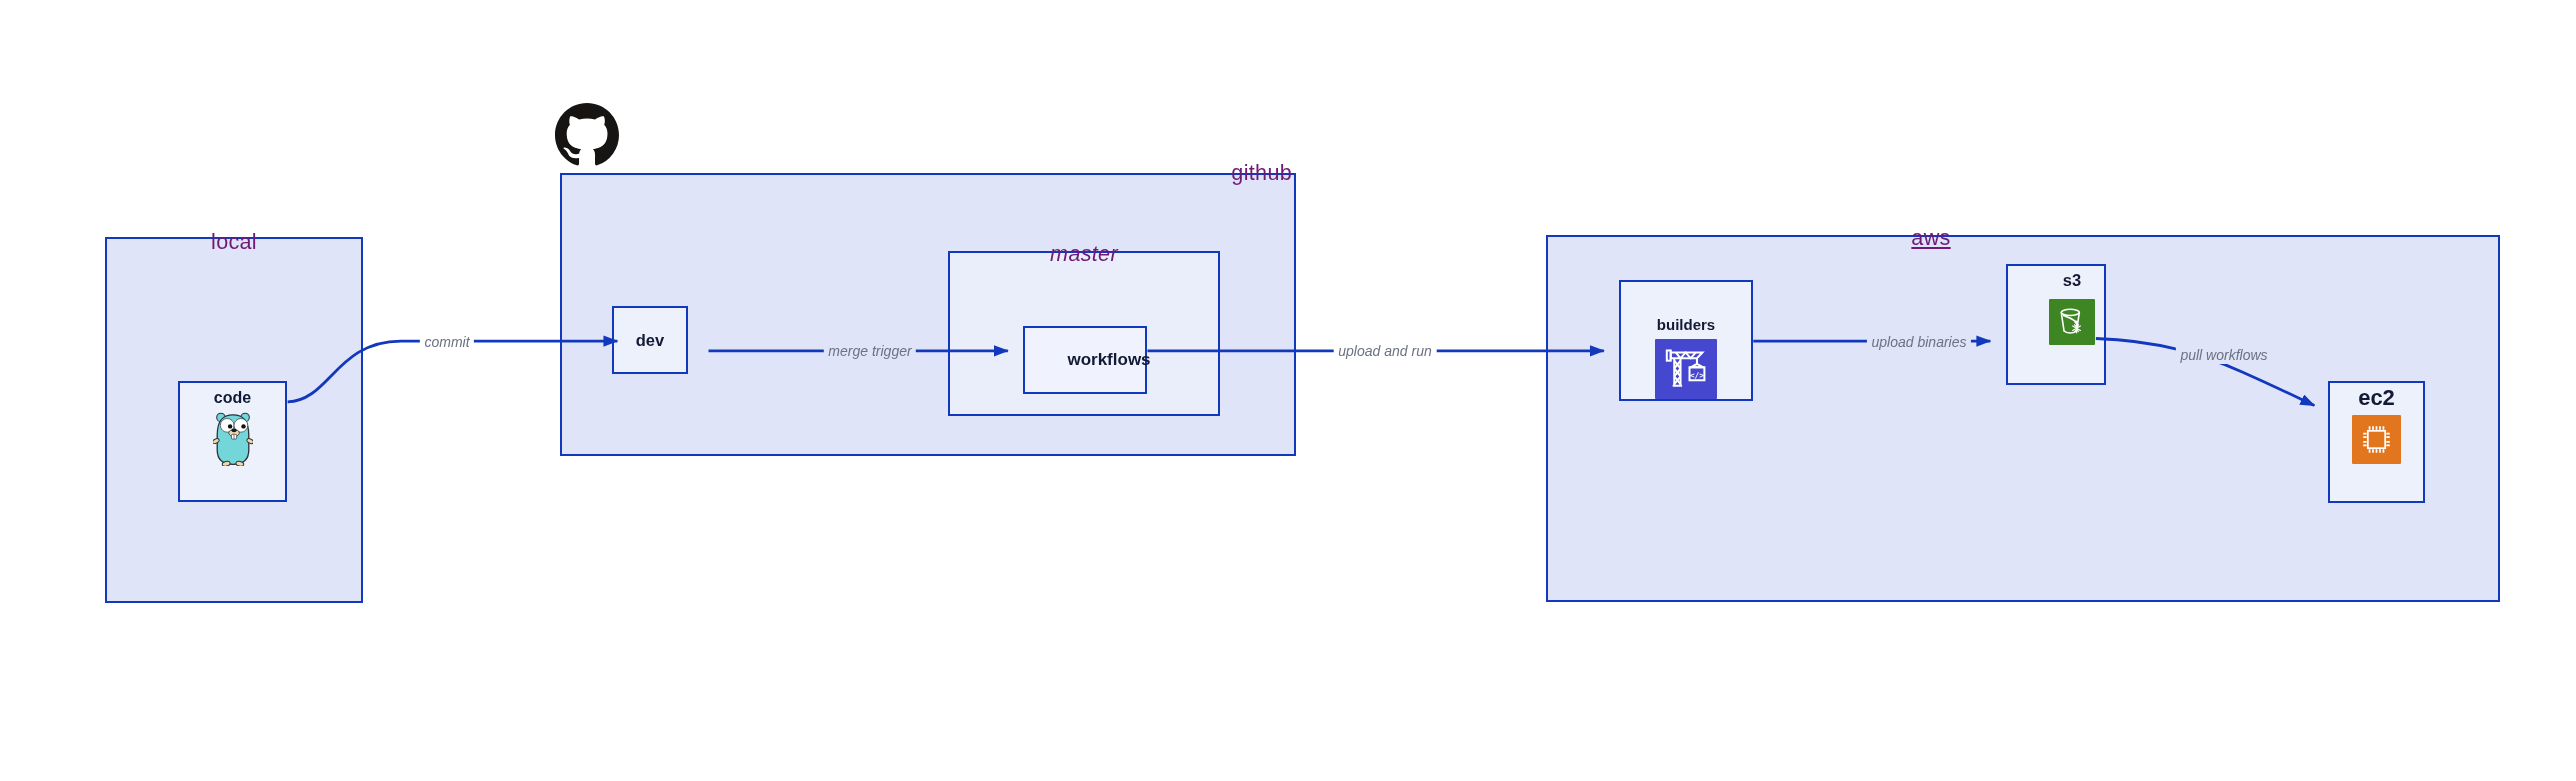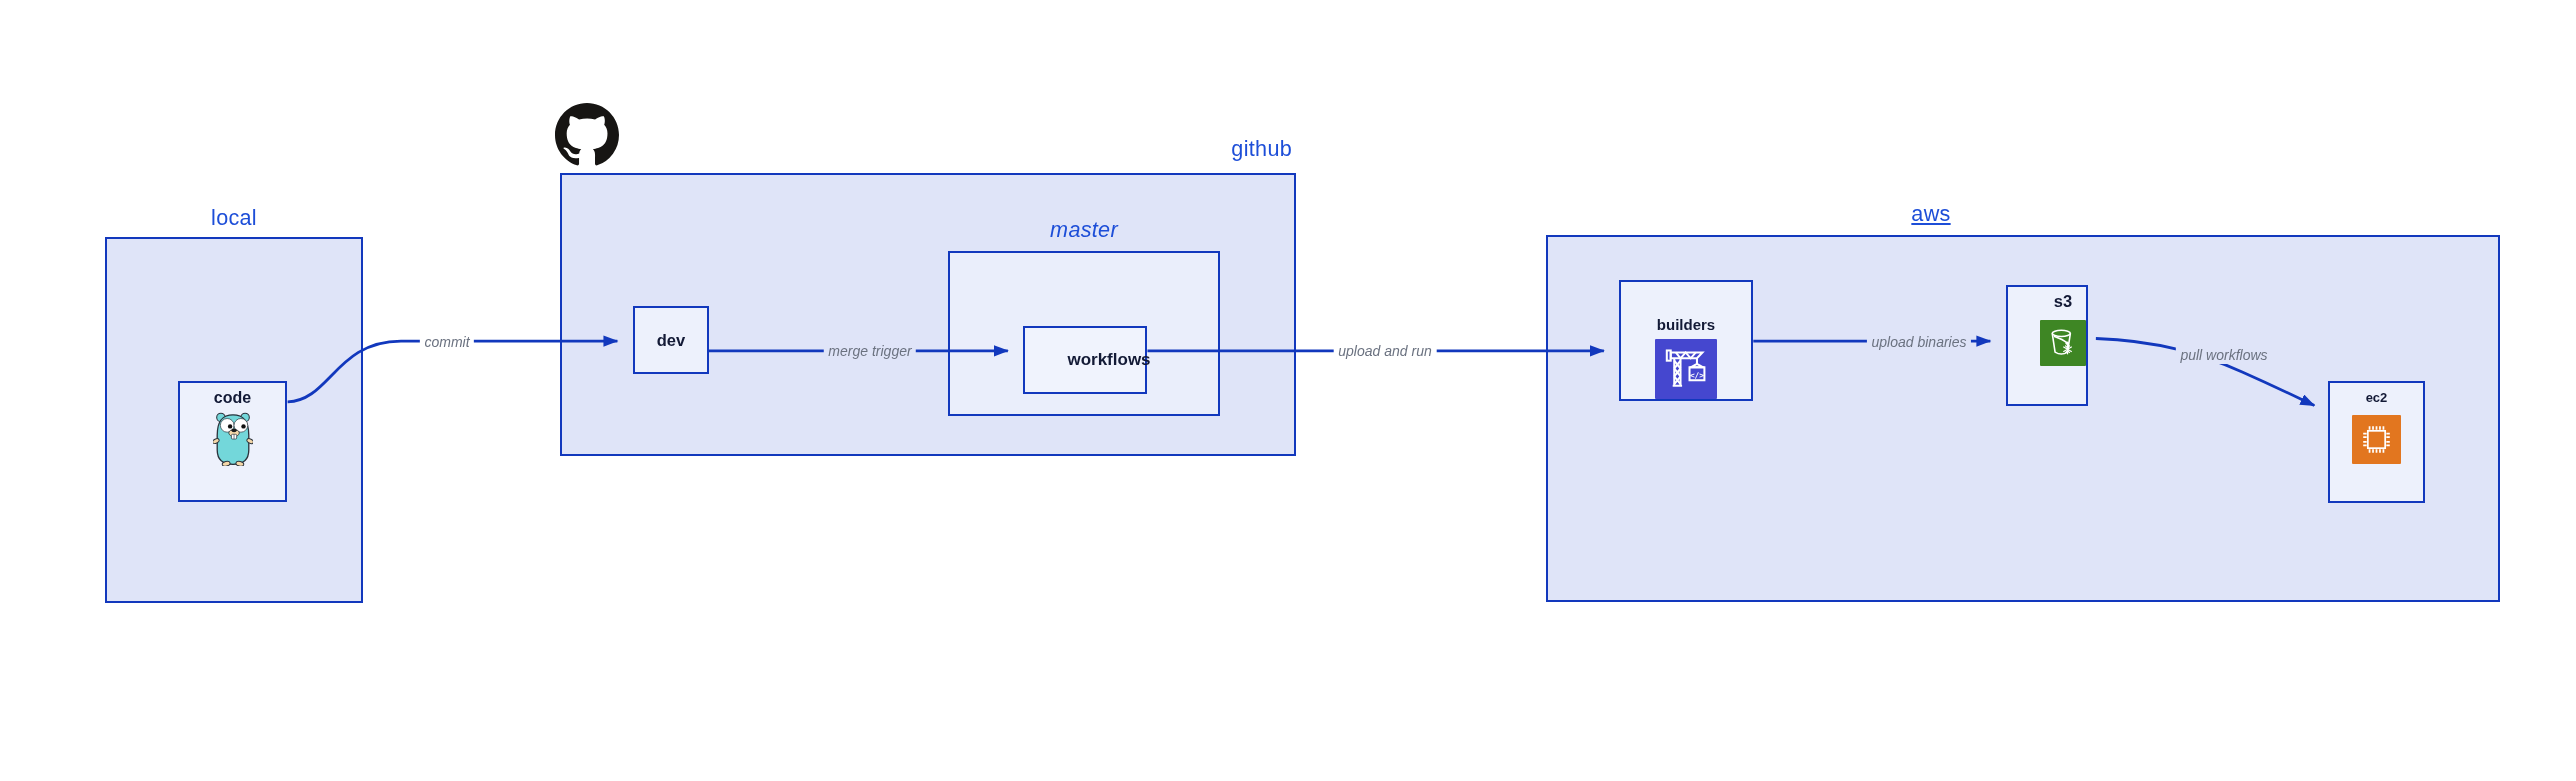--- a/index.html
+++ b/index.html
@@ -13,22 +13,23 @@
   
   .group{
     position:absolute;
     background:#dfe4f8;
     border:2.6px solid #1238bd;
     box-sizing:border-box;
   }
   .group-label{
     position:absolute;
     font-size:21.6px;
-    color:#1d4ed8;
+    color:#701a75;
     letter-spacing:0.3px;
+    margin-top:24px;
   }
   
   .node{
     position:absolute;
     background:#edf1fc;
     border:2.6px solid #1238bd;
     box-sizing:border-box;
     display:flex;flex-direction:column;align-items:center;
     padding-top:5.2px;
   }
@@ -110,21 +111,21 @@
       <circle cx="53" cy="27" r="13" fill="#ffffff" stroke="#2b333c" stroke-width="1.3"></circle>
       <circle cx="32.5" cy="29" r="4.2" fill="#111111"></circle>
       <circle cx="58" cy="29" r="4.2" fill="#111111"></circle>
       <ellipse cx="40" cy="41.5" rx="10" ry="6.5" fill="#f4d7a8" stroke="#2b333c" stroke-width="1.6"></ellipse>
       <ellipse cx="40" cy="36.5" rx="5" ry="3.6" fill="#1c1c1c"></ellipse>
       <rect x="35" y="44" width="10" height="9" rx="2" fill="#ffffff" stroke="#2b333c" stroke-width="1.4"></rect>
       <line x1="40" y1="44.5" x2="40" y2="52.5" stroke="#2b333c" stroke-width="1.2"></line>
     </svg>
   </div>
 
-  <div class="node center-label" style="left:633px;top:306px;width:76px;height:68px;">
+  <div class="node center-label" style="left:612px;top:306px;width:76px;height:68px;">
     <div class="node-label" style="font-size:16.5px;">dev</div>
   </div>
 
   <div class="node center-label" style="left:1023px;top:326px;width:124px;height:68px;background:#f0f3fd;">
     <div class="node-label" style="font-size:17px;margin-left:48px;">workflows</div>
   </div>
 
   <div class="node" style="left:1619px;top:280px;width:134px;height:121px;">
     <div class="node-label" style="font-size:15px;margin-top:28px;">builders</div>
     <div class="icon-tile tile-builders">
@@ -135,39 +136,39 @@
         <path d="M15 17 V52 M23 17 V52"></path>
         <path d="M15 20 L23 30 M23 20 L15 30 M15 30 L23 40 M23 30 L15 40 M15 40 L23 50 M23 40 L15 50"></path>
         <path d="M13 52 H25"></path>
         <path d="M44 17 V24 M44 24 L36 28.5 M44 24 L52 28.5 M34.5 28.5 H53.5"></path>
         <rect x="34.5" y="28.5" width="19" height="16.5"></rect>
         <text x="44" y="41.5" text-anchor="middle" stroke="none" fill="#ffffff" font-family="DejaVu Sans Mono, monospace" font-size="10" font-weight="bold">&lt;/&gt;</text>
       </svg>
     </div>
   </div>
 
-  <div class="node" style="left:2006px;top:285px;width:82px;height:121px;padding-left:32px;">
+  <div class="node" style="left:2006px;top:264px;width:100px;height:121px;padding-left:32px;">
     <div class="node-label" style="font-size:16.5px;">s3</div>
     <div class="icon-tile tile-s3">
       <svg width="34" height="34" viewBox="0 0 60 60" fill="none" stroke="#ffffff" stroke-width="2.8">
         <ellipse cx="27" cy="13" rx="16" ry="5.5"></ellipse>
         <path d="M11 13 L16 46 Q27 53 38 46 L43 13"></path>
         <path d="M14 18 Q31 24 36 29"></path>
         <circle cx="37.5" cy="30.5" r="3" fill="#ffffff" stroke="none"></circle>
         <g stroke-width="2.2">
           <path d="M38 32 V50"></path>
           <path d="M30.5 36.5 L45.5 45.5 M45.5 36.5 L30.5 45.5"></path>
           <path d="M34 34.5 L38 38.5 L42 34.5 M34 47.5 L38 43.5 L42 47.5"></path>
         </g>
       </svg>
     </div>
   </div>
 
   <div class="node" style="left:2328px;top:381px;width:97px;height:122px;">
-    <div class="node-label" style="font-size:13px;">ec2</div>
+    <div class="node-label" style="font-size:22px;">ec2</div>
     <div class="icon-tile tile-ec2">
       <svg width="37" height="37" viewBox="0 0 64 64" fill="none" stroke="#ffffff" stroke-width="3">
         <rect x="17" y="17" width="30" height="30"></rect>
         <path d="M20 9 V15 M26 9 V15 M32 9 V15 M38 9 V15 M44 9 V15"></path>
         <path d="M20 49 V55 M26 49 V55 M32 49 V55 M38 49 V55 M44 49 V55"></path>
         <path d="M9 22 H15 M9 28 H15 M9 36 H15 M9 42 H15"></path>
         <path d="M49 22 H55 M49 28 H55 M49 36 H55 M49 42 H55"></path>
       </svg>
     </div>
   </div>

